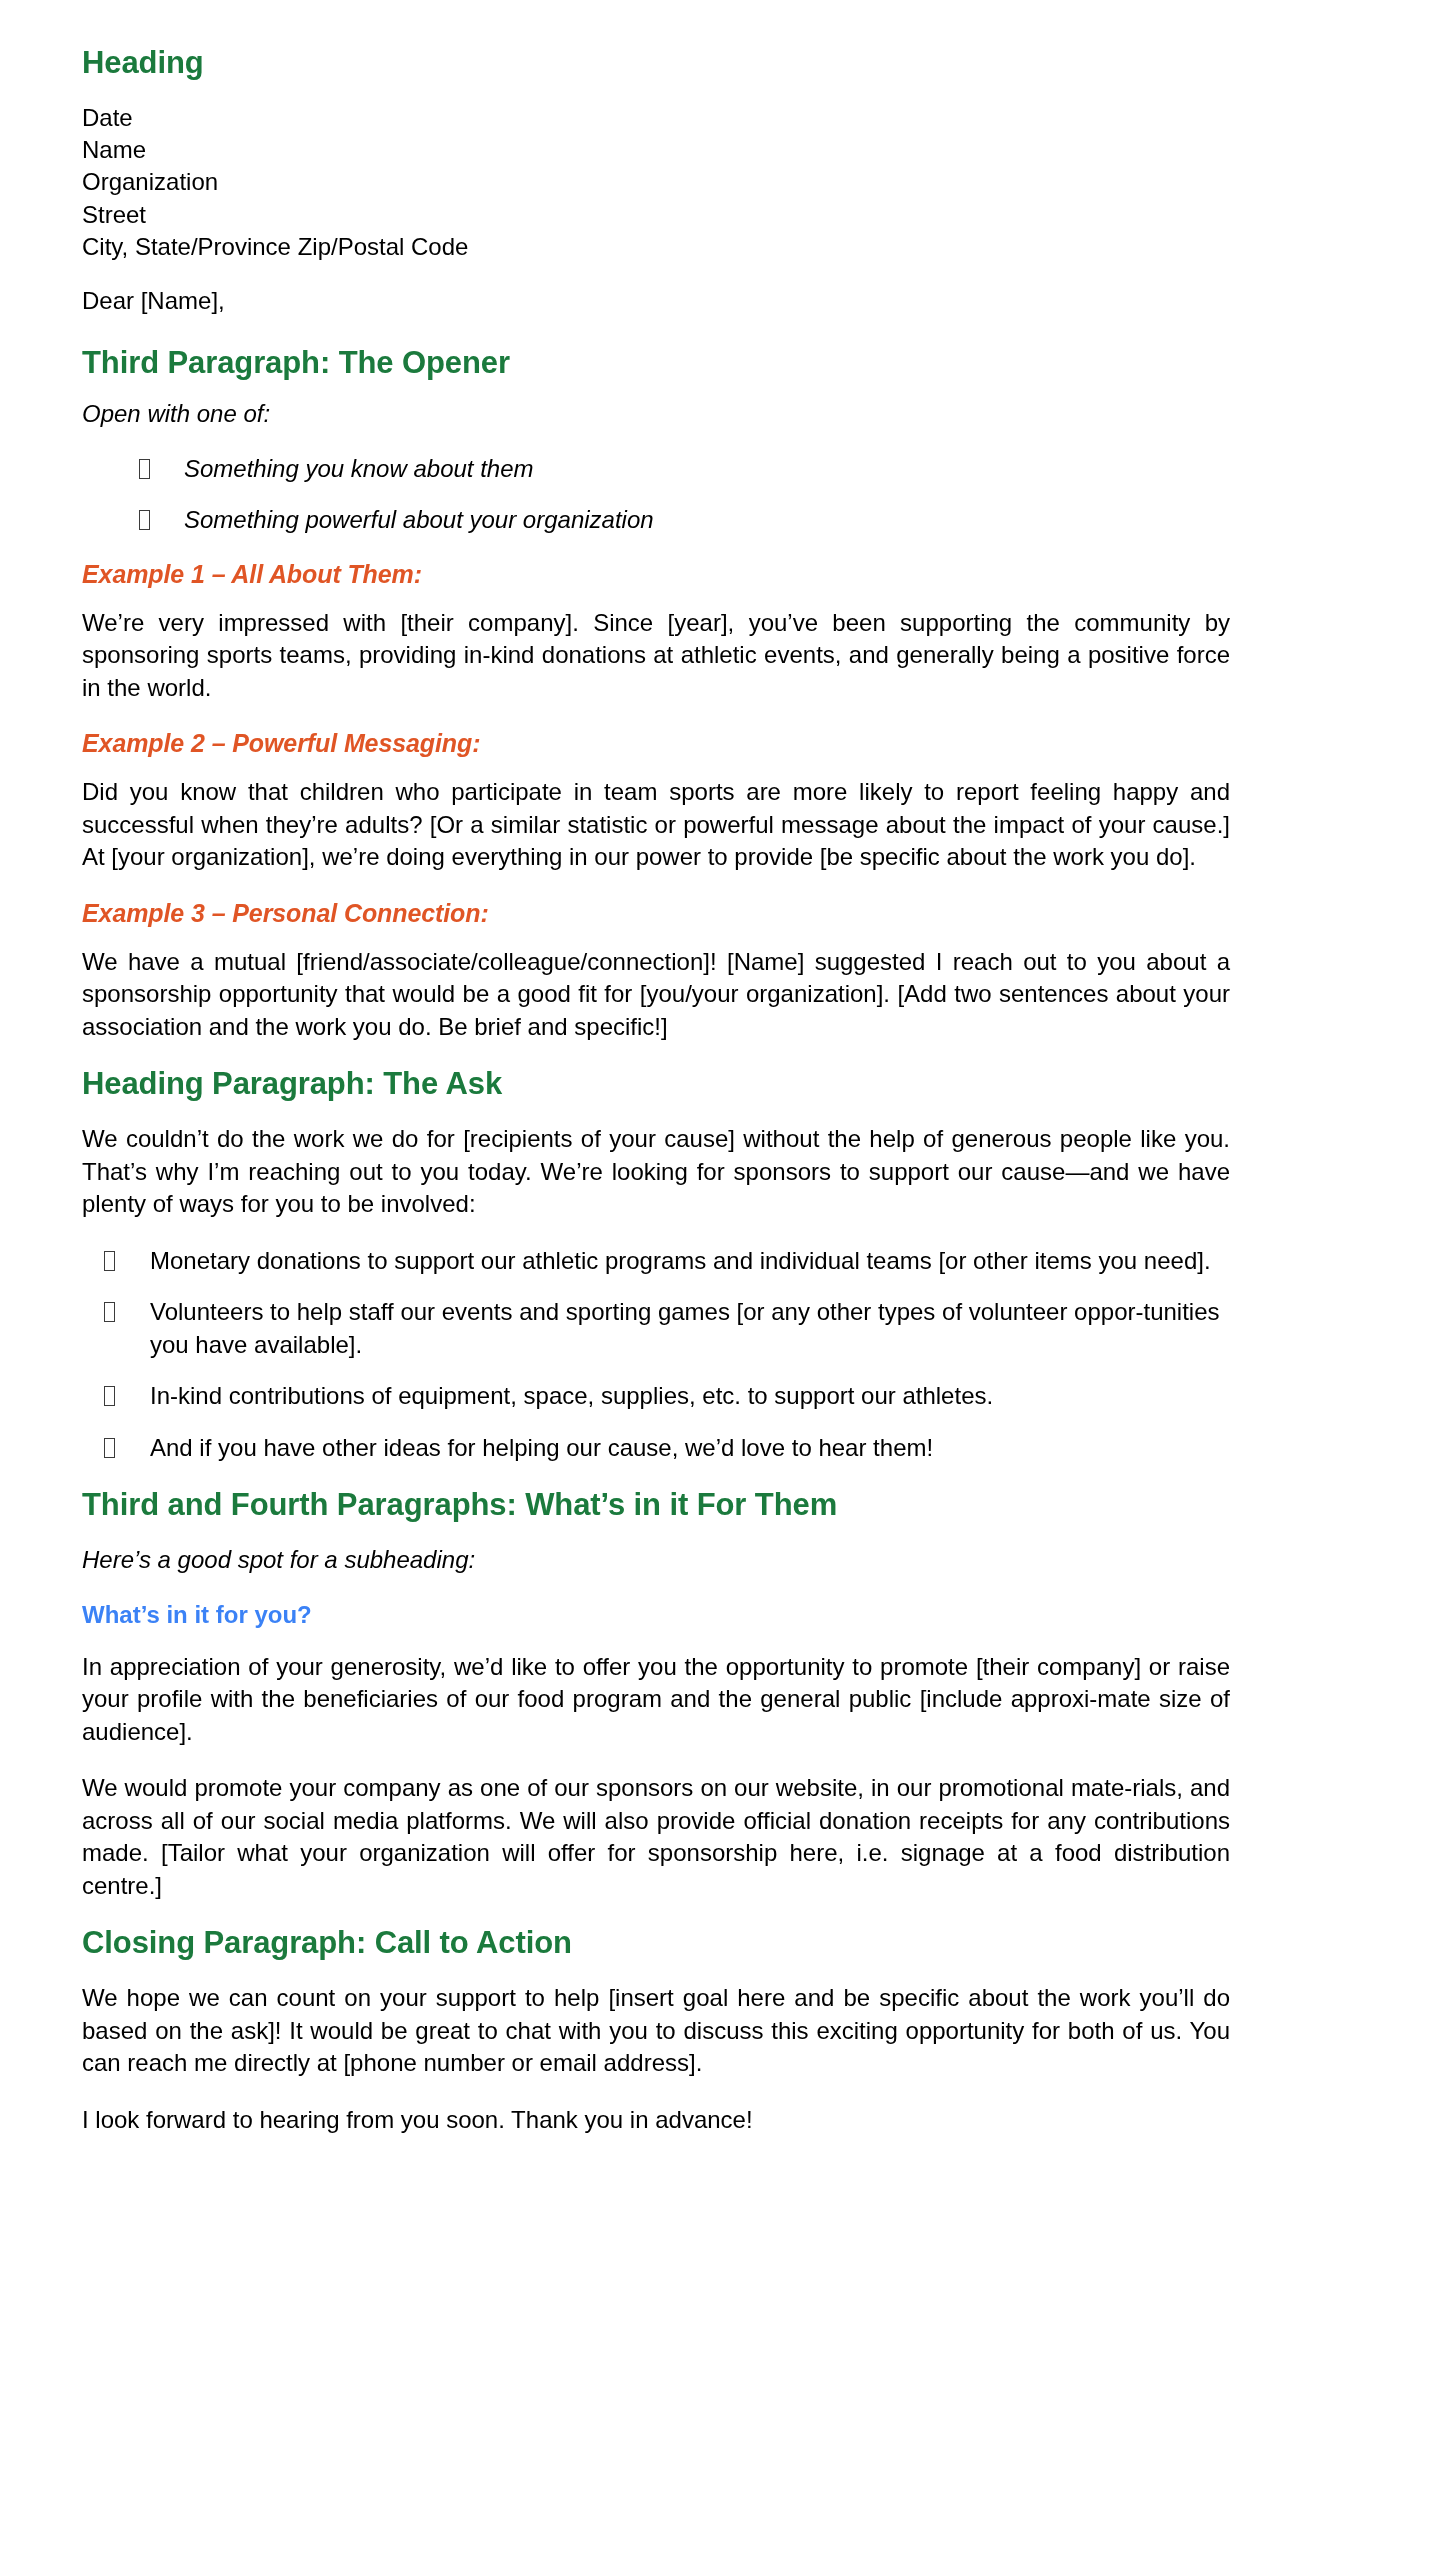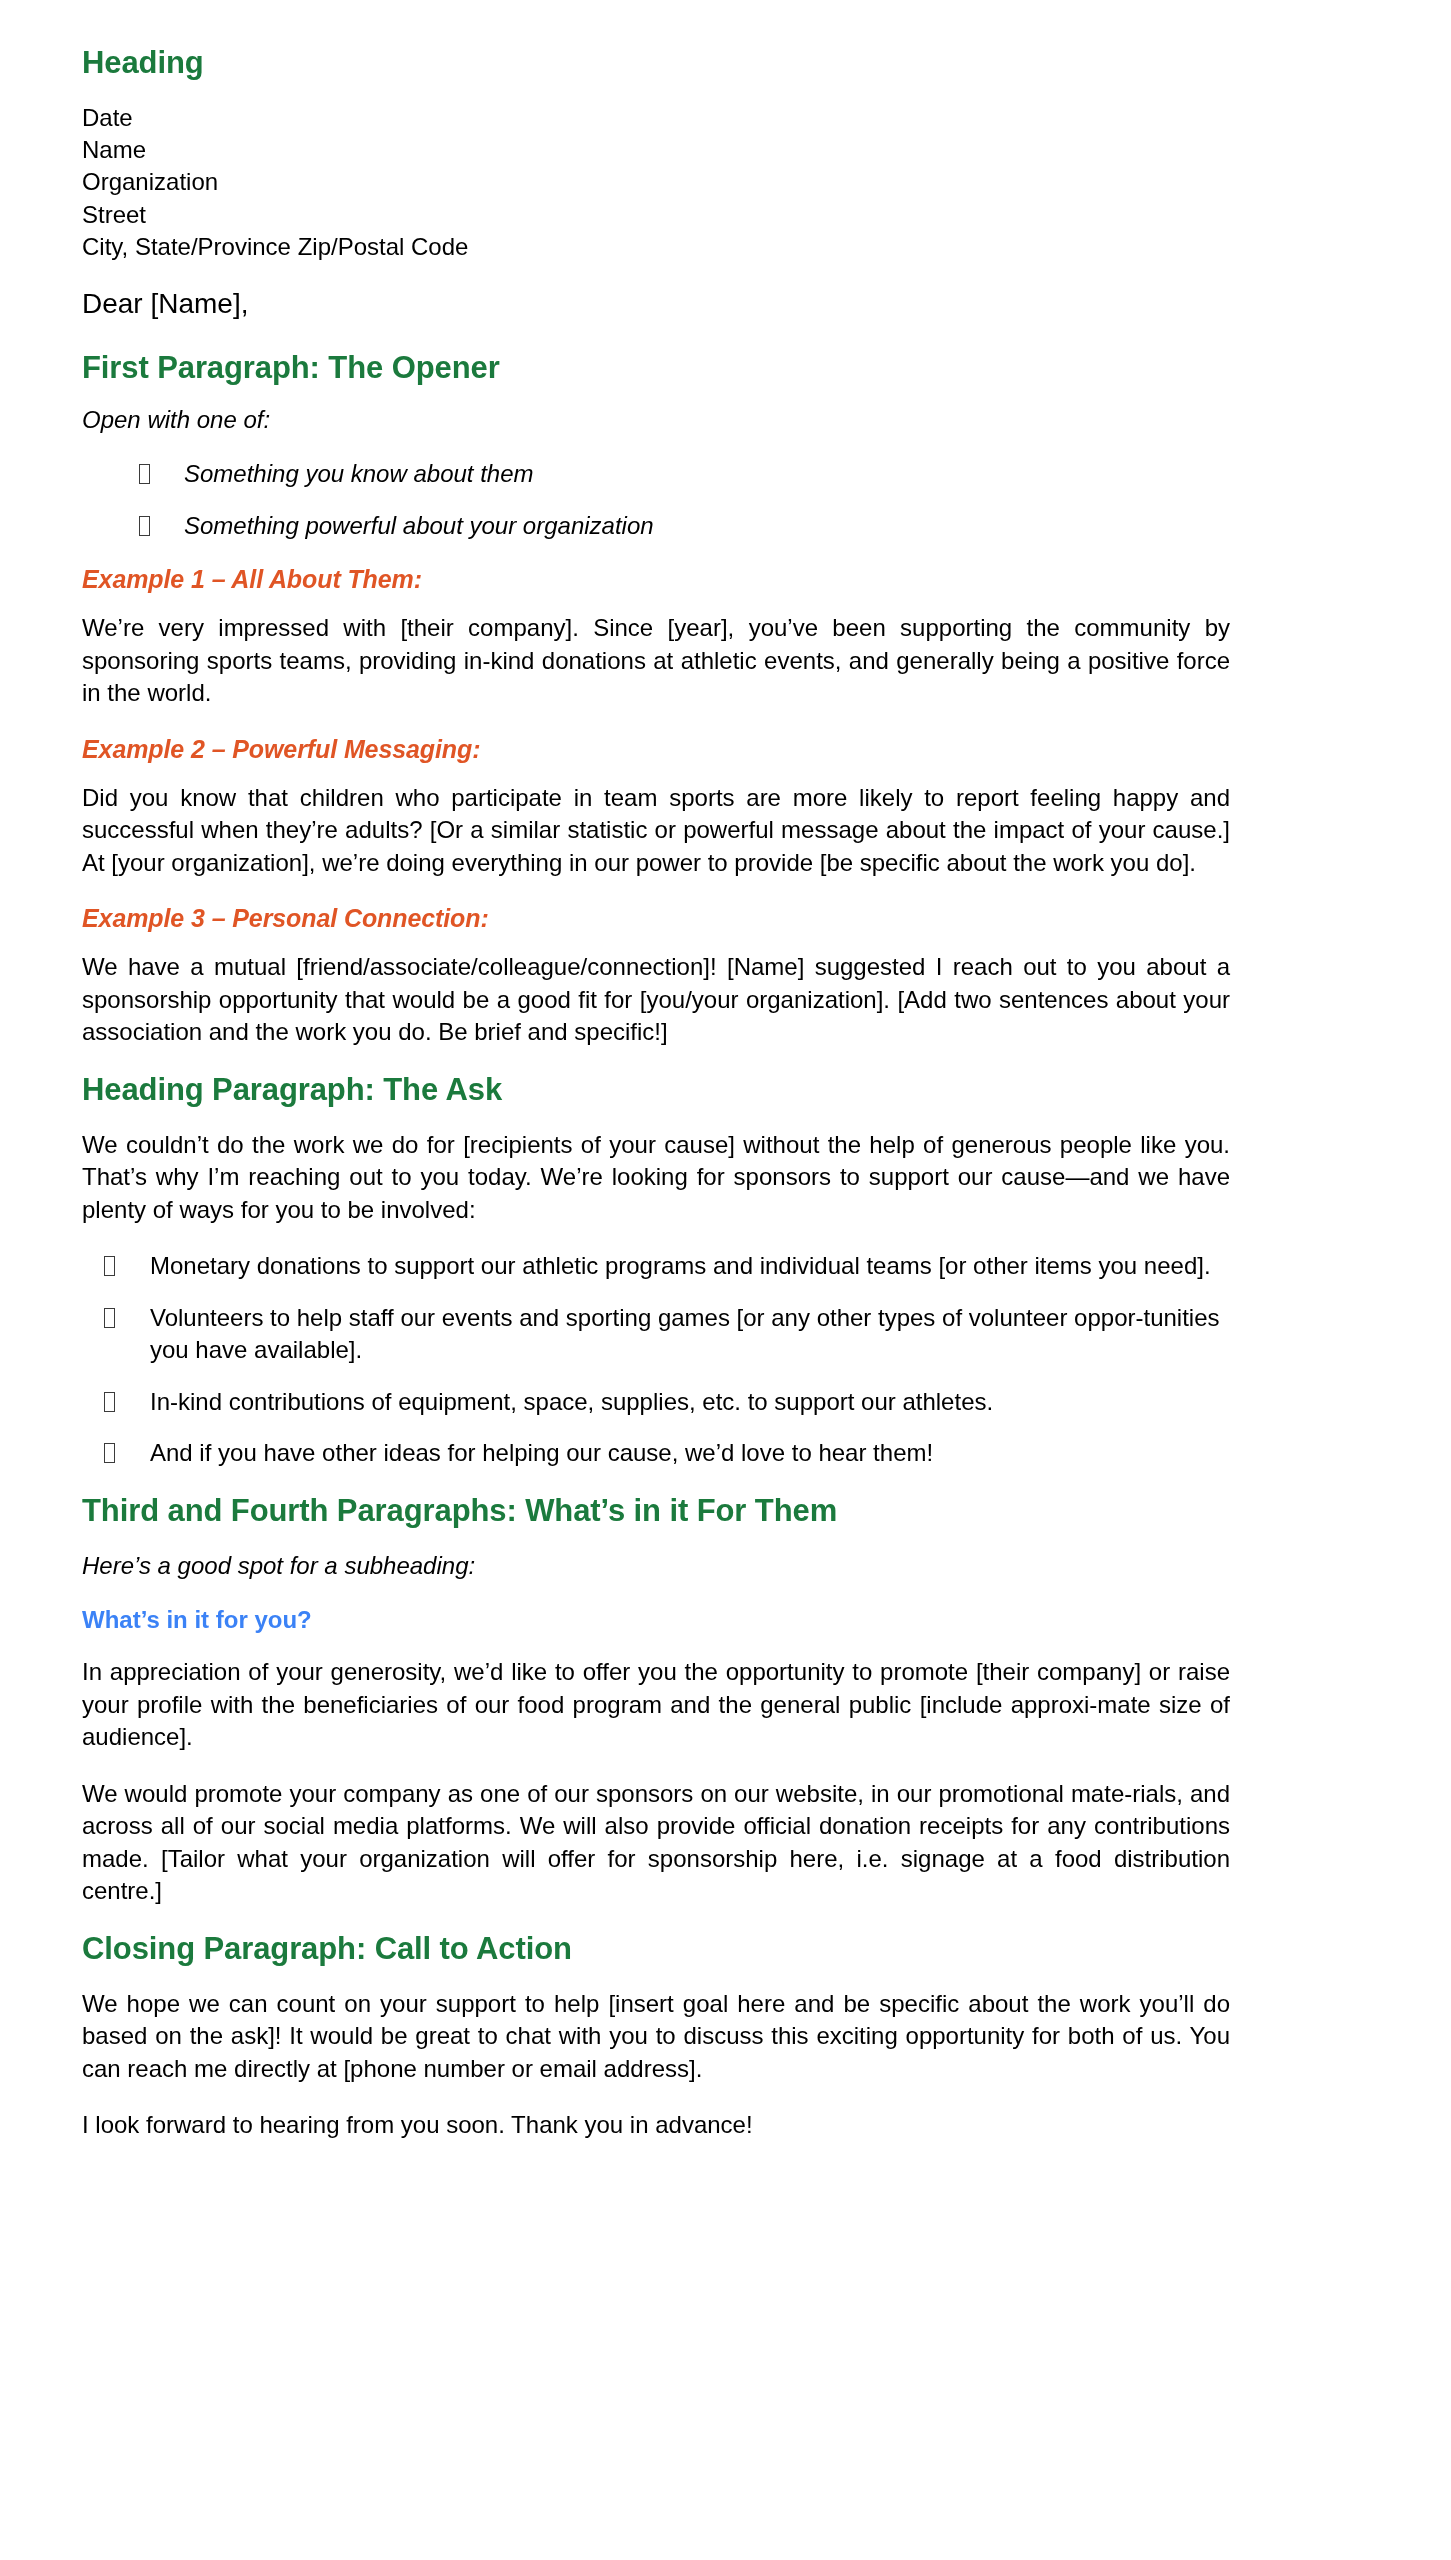--- a/index.html
+++ b/index.html
@@ -66,21 +66,21 @@
     text-justify: inter-word;
   }
   p.body.last { margin-bottom: 22px; }
   p.lede {
     font-size: 24px;
     font-style: italic;
     line-height: 1.35;
     margin: 0 0 22px 0;
   }
   p.salutation {
-    font-size: 28px;
+    font-size: 24px;
     line-height: 1.35;
     margin: 0 0 26px 0;
   }
 
   
   ul.tofu {
     list-style: none;
     margin: 0 0 22px 0;
     padding: 0;
   }
@@ -117,21 +117,21 @@
   <div class="h-green">Heading</div>
 
   <div class="addr">Date
 Name
 Organization
 Street
 City, State/Province Zip/Postal Code</div>
 
   <p class="salutation">Dear [Name],</p>
 
-  <div class="h-green tight">First Paragraph: The Opener</div>
+  <div class="h-green tight">Third Paragraph: The Opener</div>
 
   <p class="lede">Open with one of:</p>
 
   <ul class="tofu italic">
     <li>
       <span class="tofu-box"></span>
       <span>Something you know about them</span>
     </li>
     <li>
       <span class="tofu-box"></span>

